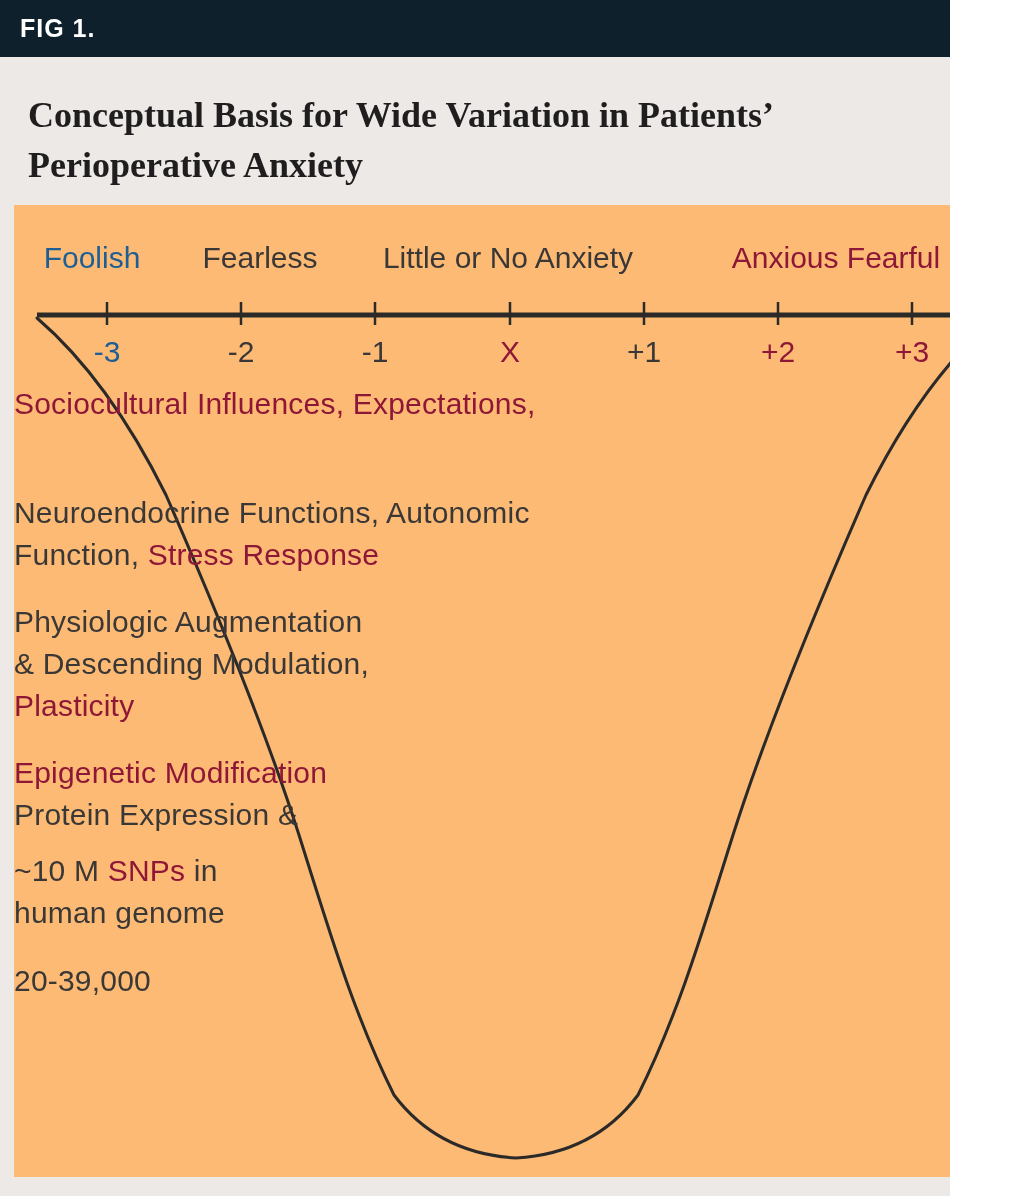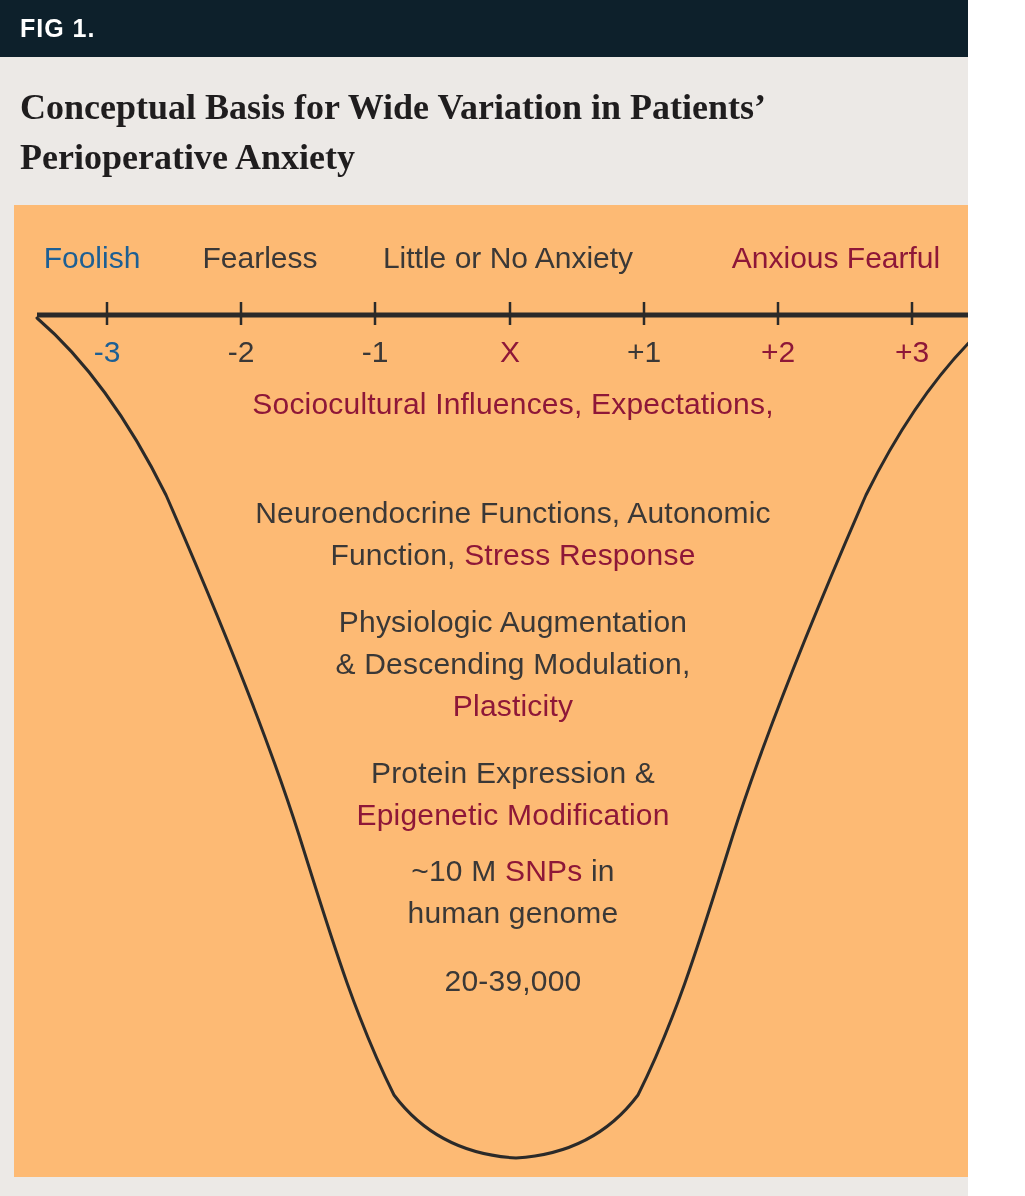--- a/index.html
+++ b/index.html
@@ -1,36 +1,36 @@
 <!DOCTYPE html>
 <html><head>
 <meta charset="utf-8">
 <style>
   html,body{margin:0;padding:0;}
   .page{position:relative;width:950px;height:1196px;background:#ece9e6;
-        font-family:"Liberation Sans",sans-serif;overflow:hidden;padding-left:18px;}
+        font-family:"Liberation Sans",sans-serif;overflow:hidden;}
   .figbar{position:absolute;top:0;left:0;width:1025px;height:57px;background:#0d202b;
           display:flex;align-items:center;}
   .figlabel{color:#ffffff;font-size:25px;font-weight:bold;letter-spacing:1px;padding-left:20px;}
-  .title{position:absolute;left:20px;top:82px;margin:0;width:980px;
+  .title{position:absolute;left:20px;top:82px;margin:8px;width:980px;
          font-family:"Liberation Serif",serif;font-weight:700;
          font-size:36px;line-height:50px;color:#1f1d1e;white-space:pre-line;}
   .panel{position:absolute;left:14px;top:205px;width:998px;height:972px;background:#fdba74;}
   .speclabel{position:absolute;top:36px;transform:translateX(-50%);
              font-size:30px;white-space:nowrap;}
   .ticklabel{position:absolute;top:130px;transform:translateX(-50%);
              font-size:30px;white-space:nowrap;}
   .c-blue{color:#1d5f94;}
   .c-maroon{color:#8e1738;}
   .c-dark{color:#3a3837;}
   svg.funnel{position:absolute;left:0;top:0;}
   .axis{stroke:#2b2a29;stroke-width:5;}
   .tick{stroke:#2b2a29;stroke-width:2.5;}
   .curve{fill:none;stroke:#2b2a29;stroke-width:3;stroke-linecap:round;}
-  .block{position:absolute;left:0;width:998px;text-align:center;}
+  .block{position:absolute;left:0;width:998px;}
   .bline{font-size:30px;line-height:42px;letter-spacing:0.2px;white-space:nowrap;}
 </style>
 </head>
 <body>
 
 <div class="page">
 
   <header class="figbar">
     <span class="figlabel">FIG 1.</span>
   </header>
@@ -82,22 +82,22 @@
       <div class="bline c-dark">&amp; Descending Modulation,</div>
       <div class="bline c-maroon">Plasticity</div>
     </div>
 
     <div class="block" style="top:287px">
       <div class="bline c-dark">Neuroendocrine Functions, Autonomic</div>
       <div class="bline c-dark"><span>Function, </span><span class="c-maroon">Stress Response</span></div>
     </div>
 
     <div class="block" style="top:547px">
+      <div class="bline c-maroon">Epigenetic Modification</div>
       <div class="bline c-dark">Protein Expression &amp;</div>
-      <div class="bline c-maroon">Epigenetic Modification</div>
     </div>
 
     <div class="block" style="top:645px">
       <div class="bline c-dark"><span>~10 M </span><span class="c-maroon">SNPs</span><span> in</span></div>
       <div class="bline c-dark">human genome</div>
     </div>
 
     <div class="block" style="top:755px">
       <div class="bline c-dark">20-39,000</div>
     </div>

